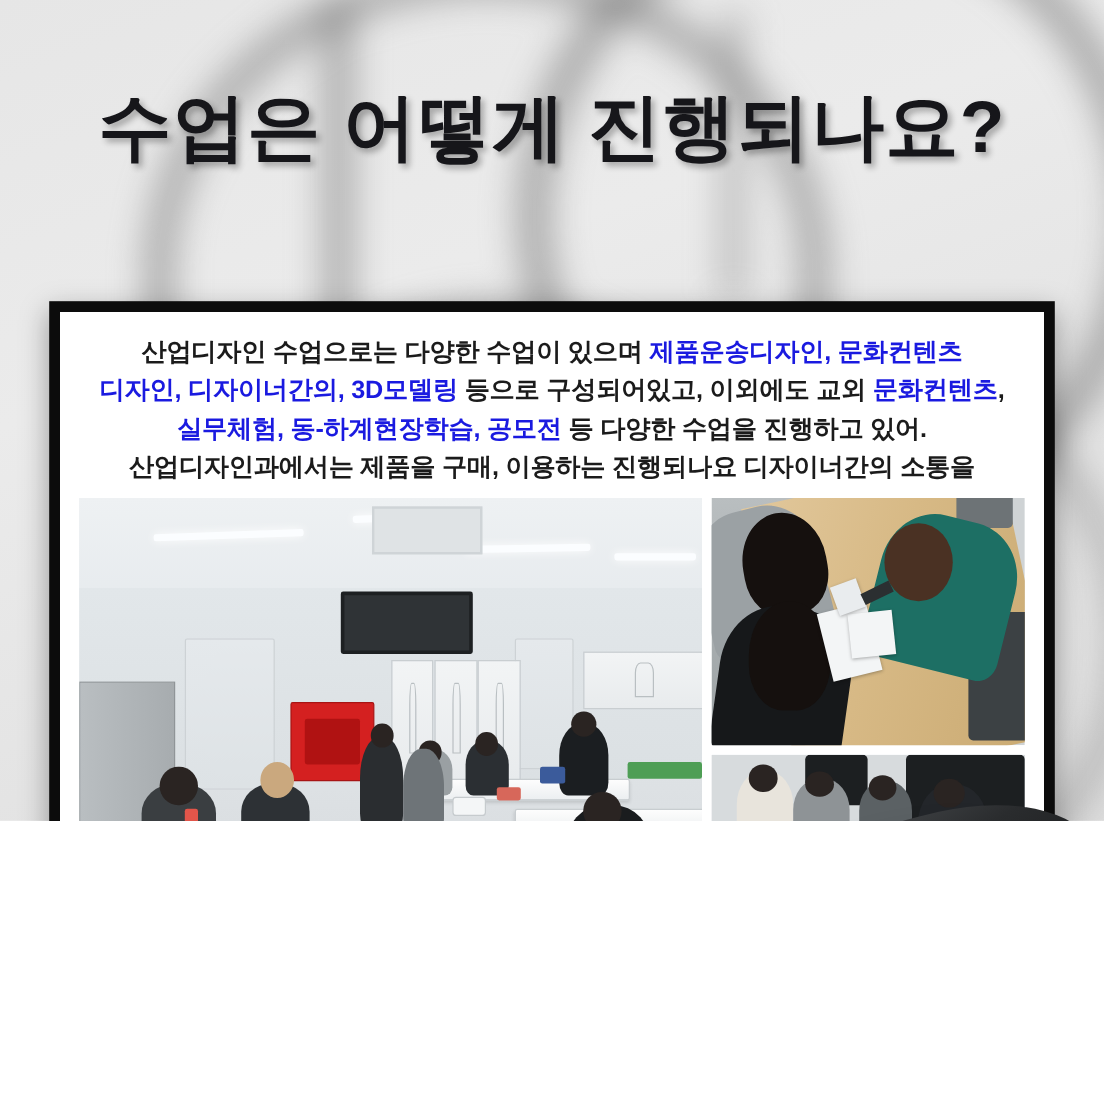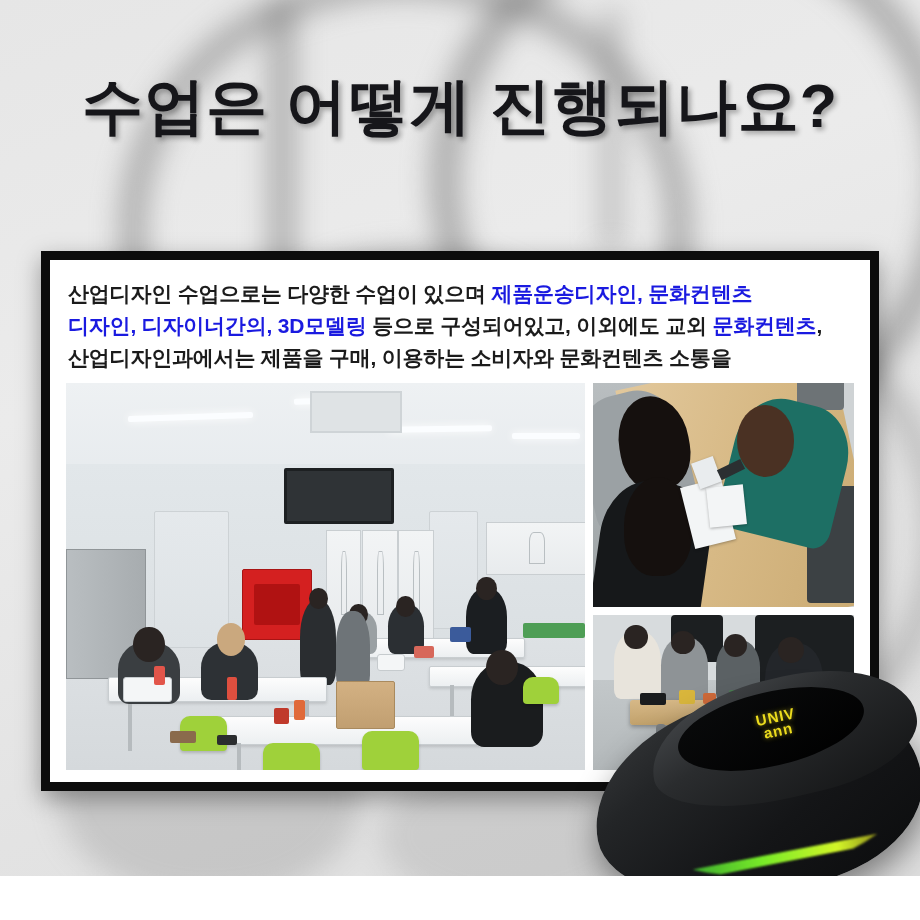--- a/index.html
+++ b/index.html
@@ -7,21 +7,21 @@
     padding: 0;
     width: 920px;
     height: 920px;
     overflow: hidden;
     font-family: "Liberation Sans", sans-serif;
   }
 
   #stage {
     position: relative;
     width: 920px;
-    height: 876px;
+    height: 684px;
     background: linear-gradient(160deg, #e6e6e6 0%, #ebebeb 35%, #e3e3e3 70%, #dedede 100%);
     overflow: hidden;
   }
 
   
   .bg-blur {
     position: absolute;
     inset: 0;
     filter: blur(14px);
     opacity: 1;
@@ -119,21 +119,21 @@
     background: #ffffff;
     box-sizing: border-box;
     padding: 14px 16px 12px 16px;
     display: flex;
     flex-direction: column;
     overflow: hidden;
   }
 
   
   .body-text {
-    text-align: left;
+    text-align: center;
     font-size: 21px;
     font-weight: 700;
     color: #1b1b1b;
     line-height: 32px;
     letter-spacing: -0.2px;
     padding: 4px 2px 0 2px;
     flex: 0 0 auto;
   }
   .body-text .ln { display: block; white-space: nowrap; }
   .hl-blue { color: #1a1ae0; }
@@ -429,21 +429,22 @@
   </div>
 
   <div class="title">수업은 어떻게 진행되나요?</div>
 
   <div class="card">
     <div class="card-inner">
 
       <div class="body-text">
         <span class="ln"><span>산업디자인 수업으로는 다양한 수업이 있으며 </span><span class="hl-blue">제품운송디자인, 문화컨텐츠</span></span>
         <span class="ln"><span class="hl-blue">디자인, 디자이너간의, 3D모델링</span><span> 등으로 구성되어있고, 이외에도 교외 </span><span class="hl-blue">문화컨텐츠</span><span>,</span></span>
-        <span class="ln"><span>산업디자인과에서는 제품을 구매, 이용하는 소비자와 문화컨텐츠 소통을</span></span>
+        <span class="ln"><span class="hl-blue">실무체험, 동-하계현장학습, 공모전</span><span> 등 다양한 수업을 진행하고 있어.</span></span>
+        <span class="ln"><span>산업디자인과에서는 제품을 구매, 이용하는 진행되나요 디자이너간의 소통을</span></span>
       </div>
 
       <div class="photos">
 
         <div class="photo-left">
           <div class="ph">
             <div class="room-bg"></div>
             <div class="room-ceiling"></div>
 
             <div class="lightbar" style="left:12%; top:8%; width:24%; transform:rotate(-2deg);"></div>

